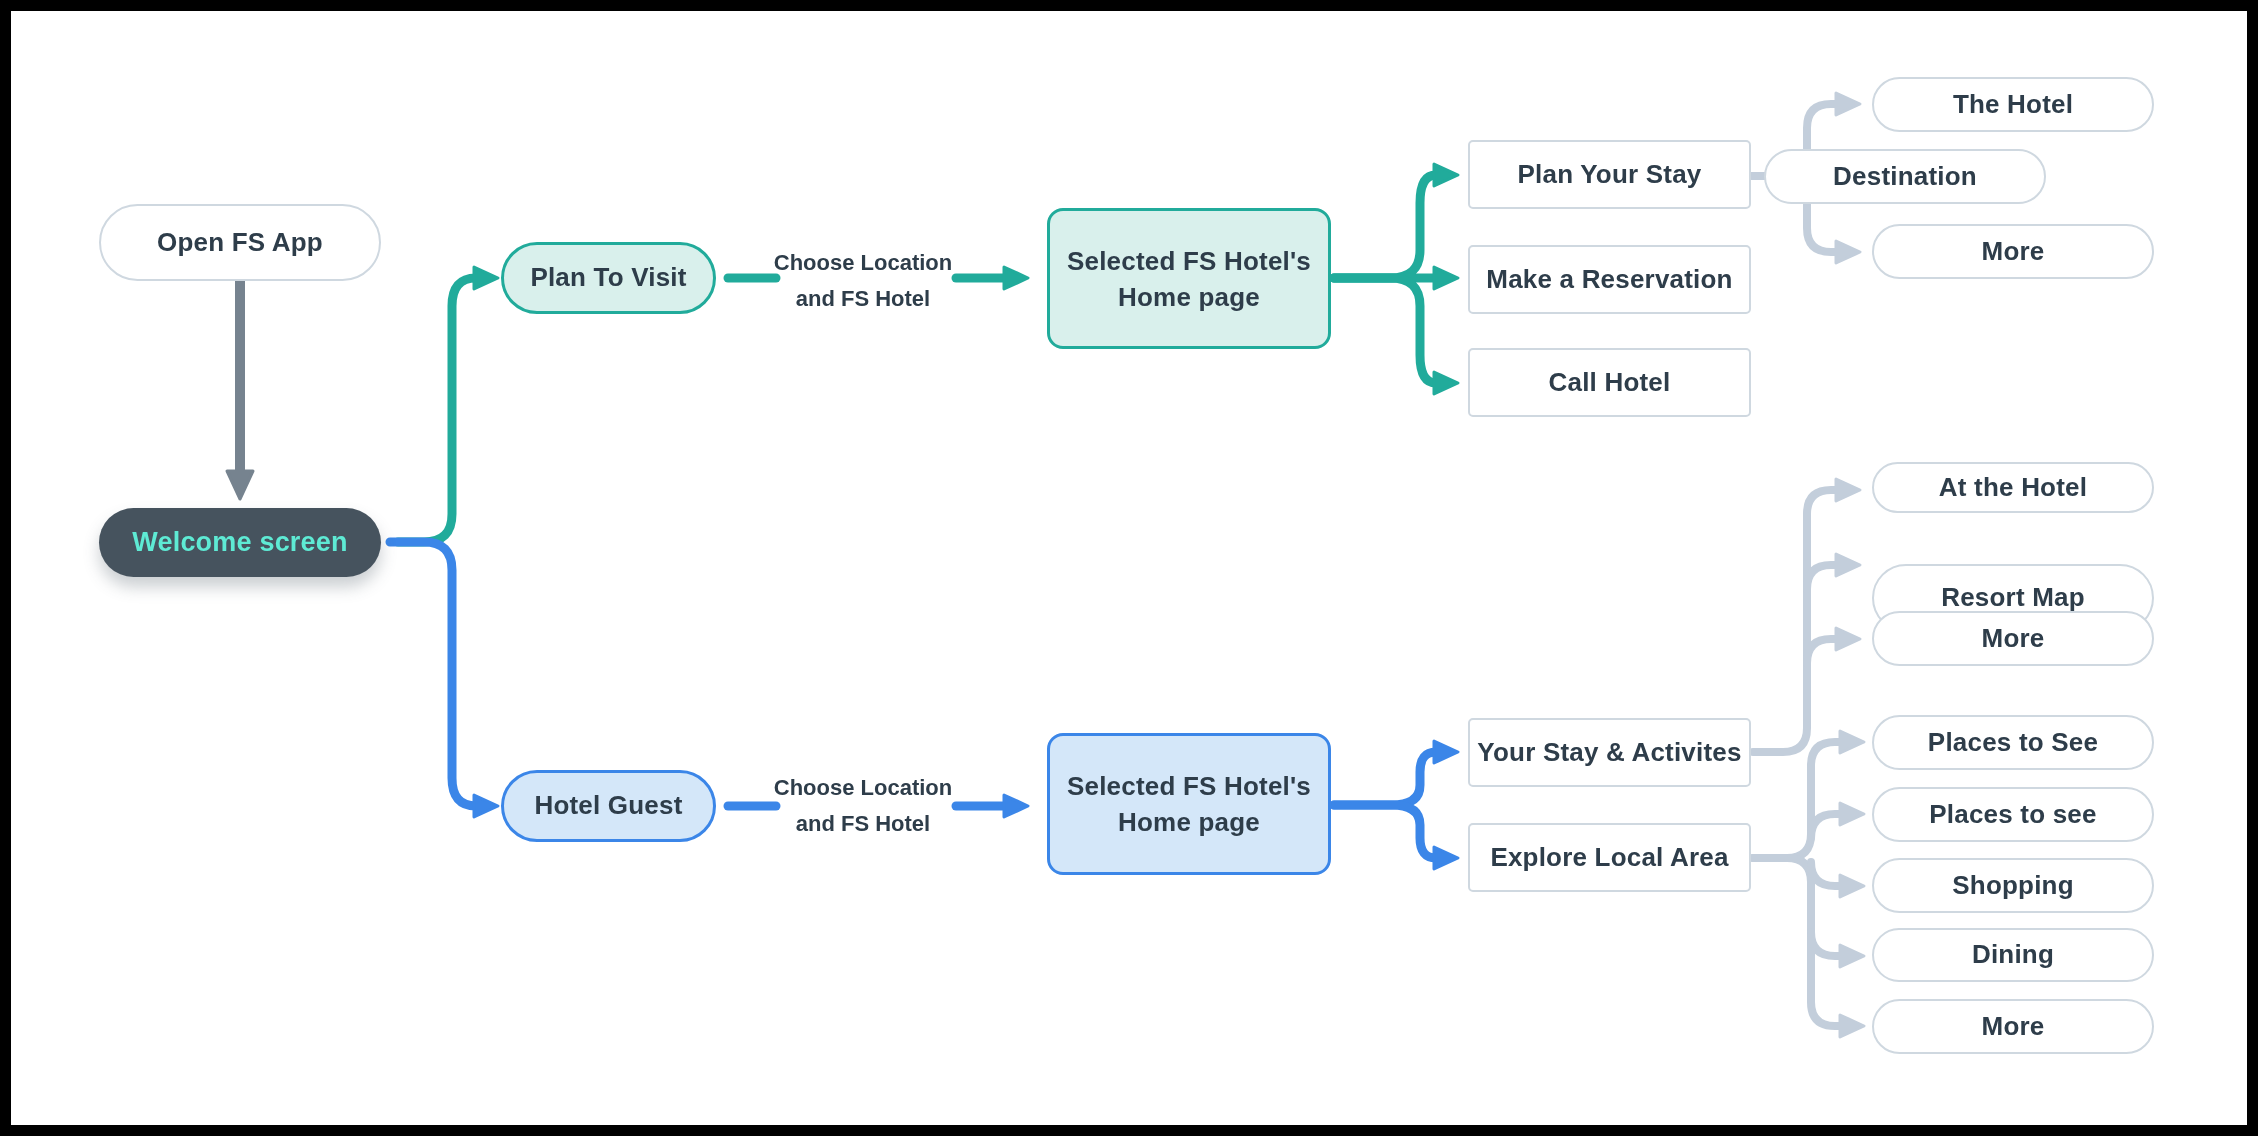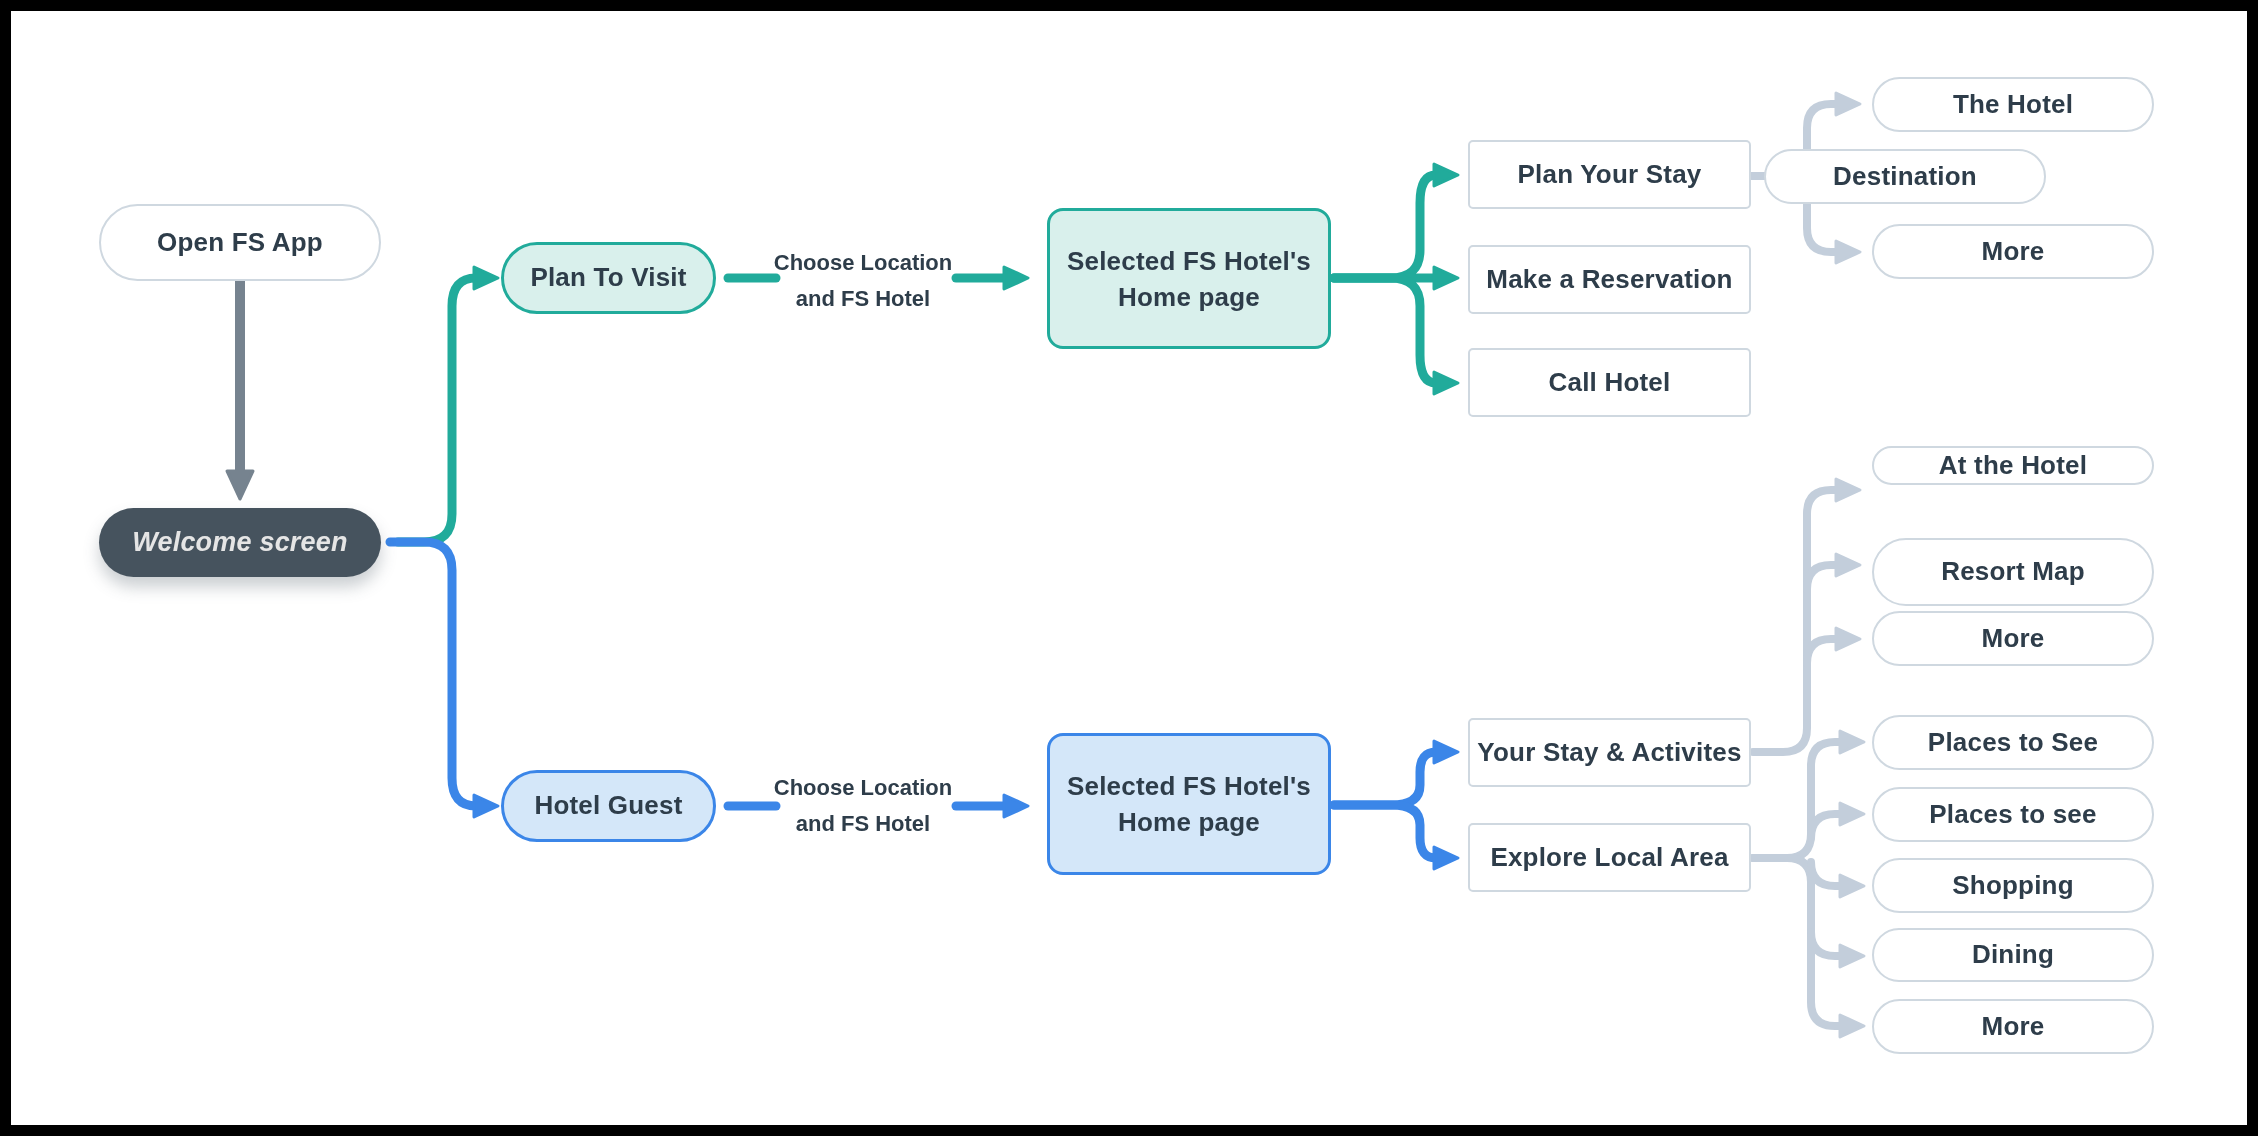--- a/index.html
+++ b/index.html
@@ -26,23 +26,22 @@
     text-align:center; font-size:26px; font-weight:700; line-height:1.3;
     background:#fff; border:2px solid var(--neutral-border,#cfd8e0);
     letter-spacing:.2px;
   }
   .pill{border-radius:999px;}
   .rect{border-radius:5px;}
   .bigbox{border-radius:16px;}
   .teal{border:3px solid var(--accent-teal,#21ab9b); background:var(--accent-teal-fill,#d9f0ec);}
   .blue{border:3px solid var(--accent-blue,#3b86e8); background:var(--accent-blue-fill,#d4e7f9);}
   .dark{
-    background:var(--node-dark,#46535e); border:none; color:#e5e5e5;
+    background:var(--node-dark,#46535e); border:none; color:#5eead4;
     box-shadow:0 10px 16px rgba(70,83,94,.28);
-    font-style:italic;
   }
   .edge-label{
     position:absolute; z-index:2; display:flex; flex-direction:column;
     align-items:center; justify-content:center; text-align:center;
     font-size:22px; font-weight:700; line-height:36px; color:var(--text-dark,#2e3d4a);
     background:transparent; border:none;
   }
   .two-line{flex-direction:column; line-height:36px;}
 </style>
 </head>
@@ -158,24 +157,24 @@
   <div class="node pill" style="left:1872px;top:77px;width:282px;height:55px">
     <span>The Hotel</span>
   </div>
   <div class="node pill" style="left:1764px;top:149px;width:282px;height:55px">
     <span>Destination</span>
   </div>
   <div class="node pill" style="left:1872px;top:224px;width:282px;height:55px">
     <span>More</span>
   </div>
 
-  <div class="node pill" style="left:1872px;top:446px;width:282px;height:39px">
+  <div class="node pill" style="left:1872px;top:462px;width:282px;height:51px">
     <span>At the Hotel</span>
   </div>
-  <div class="node pill" style="left:1872px;top:538px;width:282px;height:68px">
+  <div class="node pill" style="left:1872px;top:564px;width:282px;height:68px">
     <span>Resort Map</span>
   </div>
   <div class="node pill" style="left:1872px;top:611px;width:282px;height:55px">
     <span>More</span>
   </div>
 
   <div class="node pill" style="left:1872px;top:715px;width:282px;height:55px">
     <span>Places to See</span>
   </div>
   <div class="node pill" style="left:1872px;top:787px;width:282px;height:55px">

